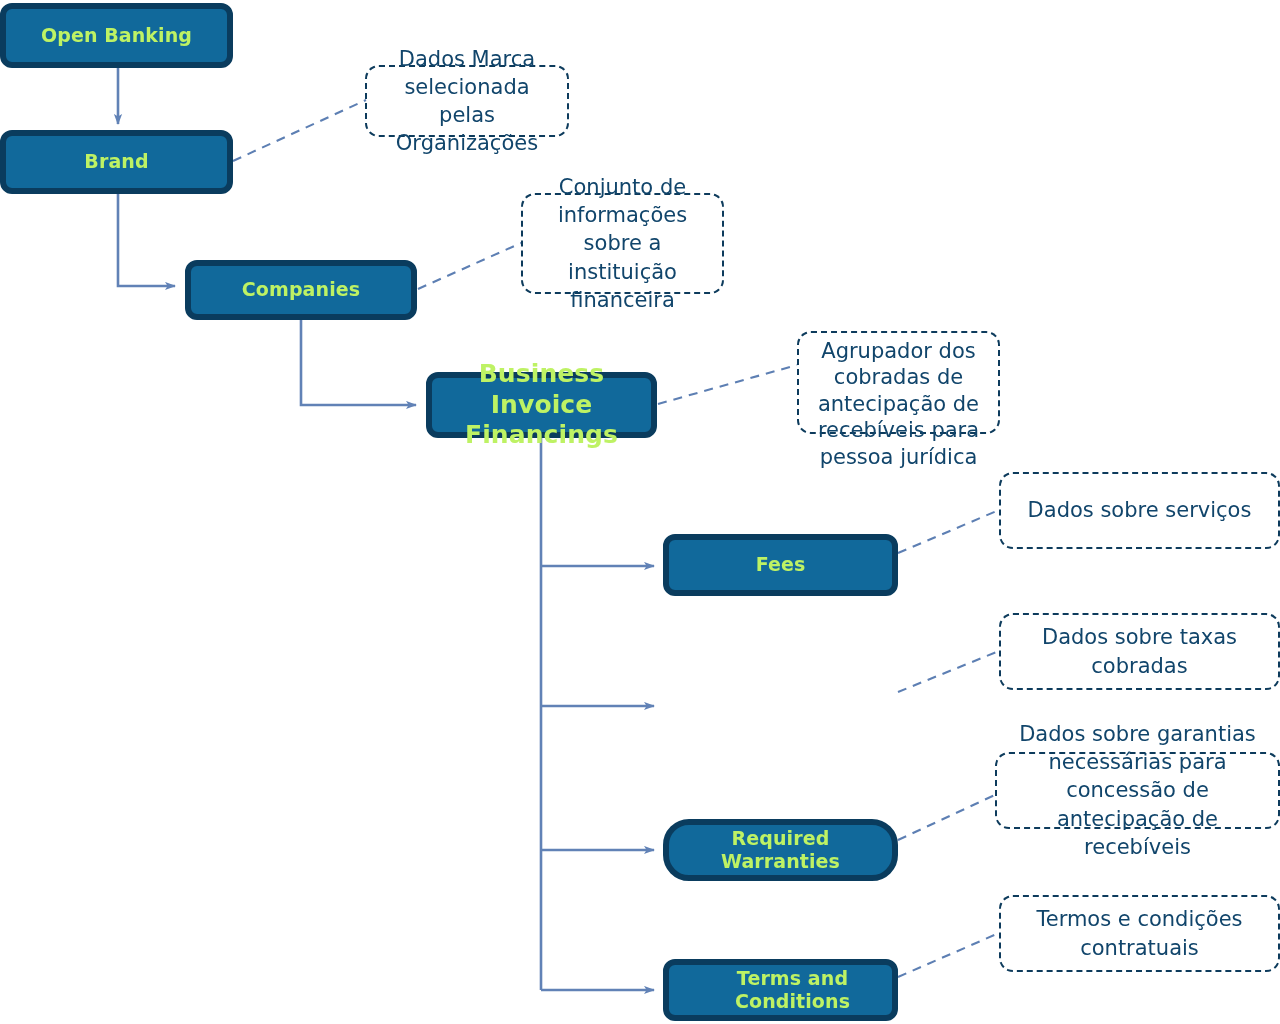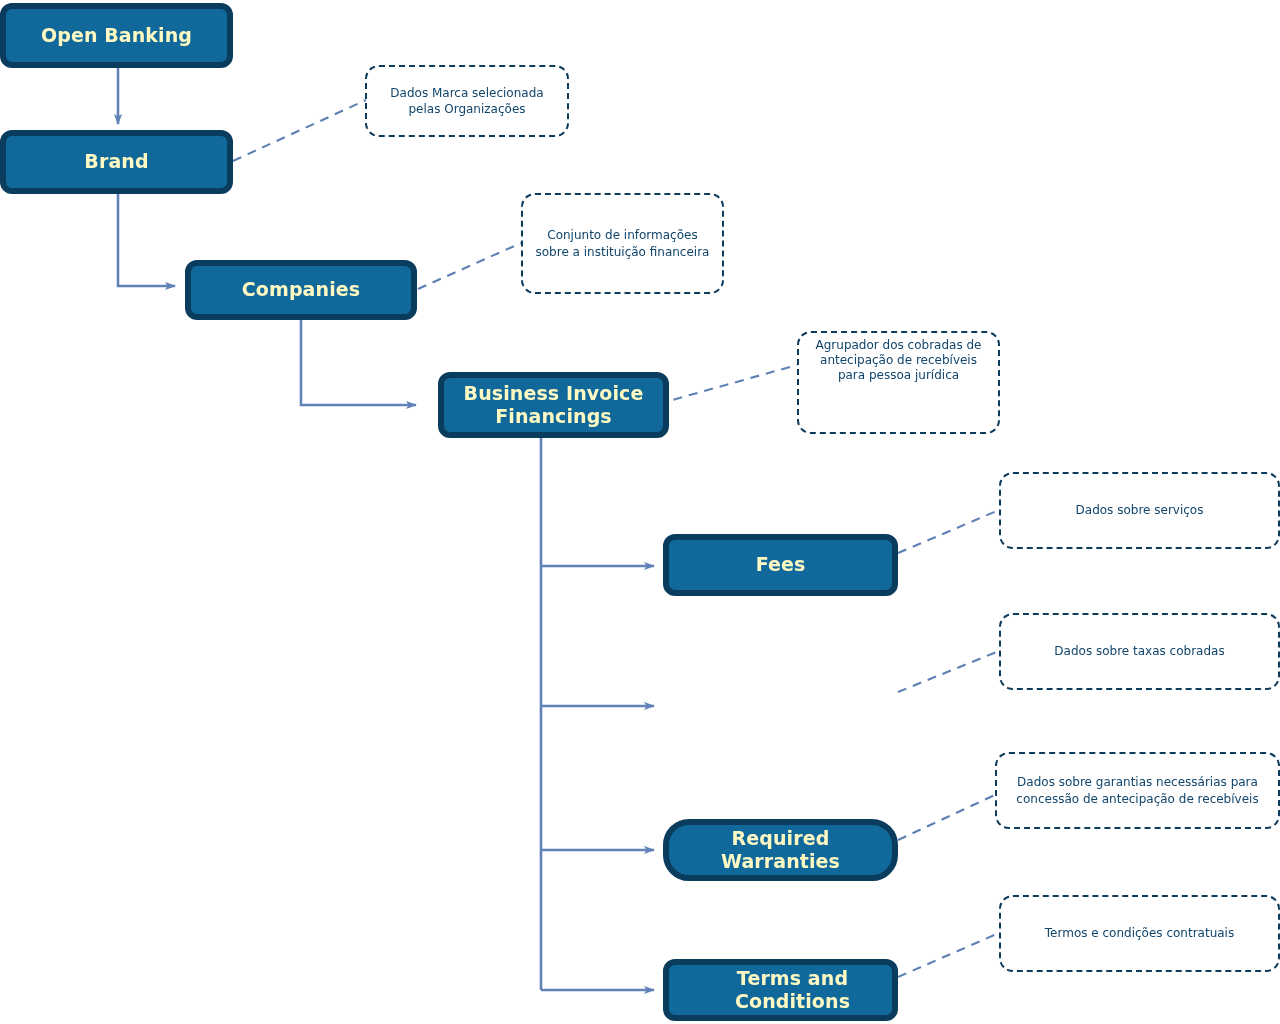--- a/index.html
+++ b/index.html
@@ -26,46 +26,46 @@
     pointer-events: none;
   }
 
   
   .node {
     position: absolute;
     box-sizing: border-box;
     background: #11699b;
     border: 6px solid #0a3c5e;
     border-radius: 12px;
-    color: #fef9c3;
+    color: #bef264;
     display: flex;
     align-items: center;
     justify-content: center;
     text-align: center;
     font-size: 19px;
     font-weight: 600;
     line-height: 1.22;
     letter-spacing: .1px;
     z-index: 3;
   }
-  .node.two-line { font-size: 19px; margin-left: 12px; }
+  .node.two-line { font-size: 25px; }
 
   
   .callout {
     position: absolute;
     box-sizing: border-box;
     background: transparent;
     border: 2.5px dashed #0d3b5c;
     border-radius: 14px;
     color: #11456b;
     display: flex;
     align-items: center;
     justify-content: center;
     text-align: center;
-    font-size: 12px;
+    font-size: 21px;
     font-weight: 400;
     line-height: 1.34;
     padding: 2px 8px;
     z-index: 2;
   }
   .callout.overflow {
     align-items: flex-start;
     padding-top: 5px;
     overflow: visible;
   }

